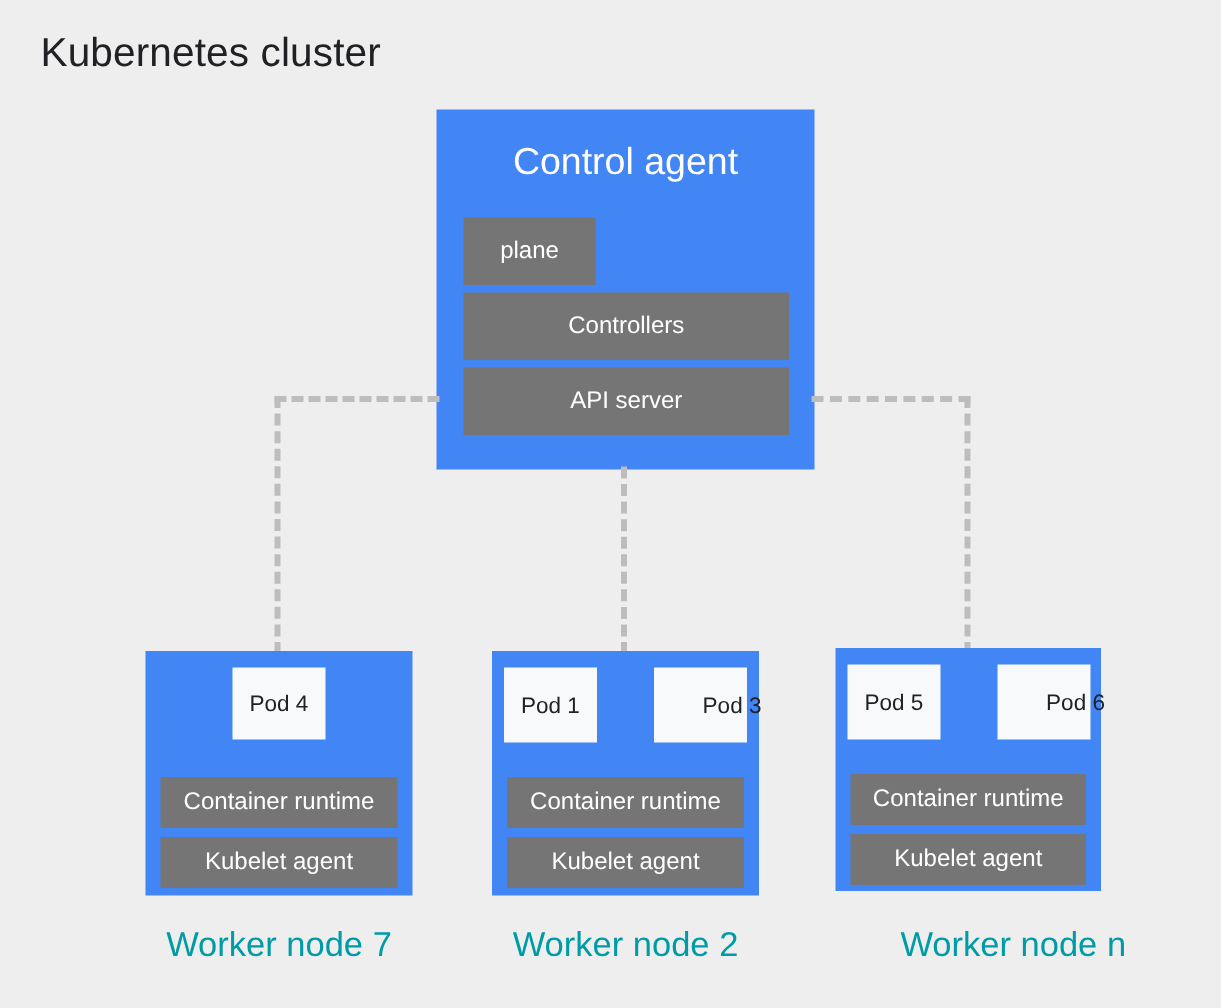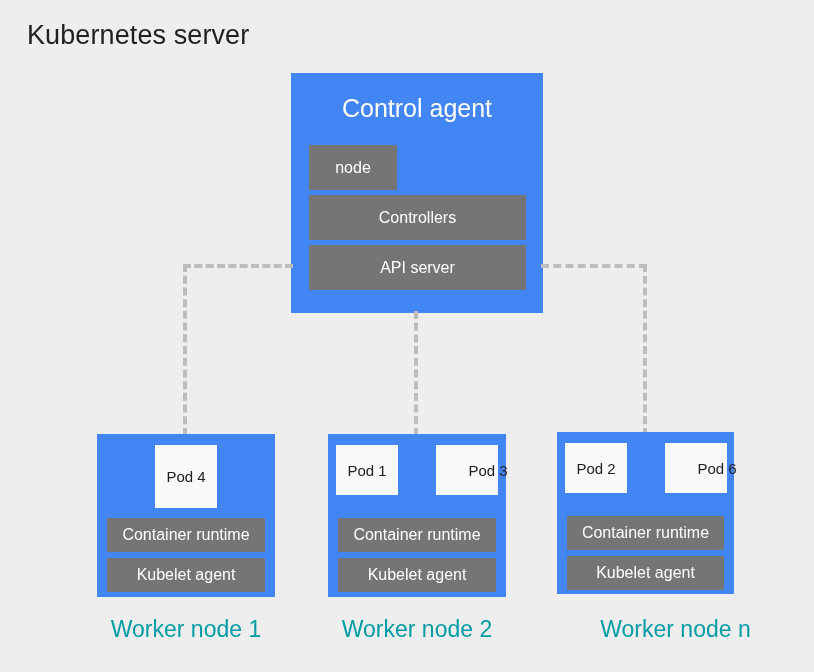--- a/index.html
+++ b/index.html
@@ -98,21 +98,21 @@
     top: 84px;
   }
   .wn-kubelet {
     left: 10px;
     width: calc(100% - 20px);
     height: 34px;
     top: 124px;
   }
 
   
-  .pod-center { left: 58px; top: 11px; width: 62px; height: 63px; }
+  .pod-center { left: 58px; top: 11px; width: 62px; height: 48px; }
   
   .pod-left   { left: 8px;  top: 11px; width: 62px; height: 50px; }
   .pod-right  { left: 108px; top: 11px; width: 62px; height: 50px; padding-left: 42px; }
 
   
   .node-caption {
     position: absolute;
     color: #009ca6;
     font-size: 23px;
     text-align: center;
@@ -137,51 +137,51 @@
   #link-left-v   { left: 183px; top: 264px; height: 172px; }
   #link-right-h  { left: 541px; top: 264px; width: 106px; }
   #link-right-v  { left: 643px; top: 264px; height: 172px; }
   #link-center-v { left: 414px; top: 311px; height: 125px; }
 </style>
 </head>
 <body>
 
 <div id="canvas">
 
-  <div class="page-title">Kubernetes server</div>
+  <div class="page-title">Kubernetes cluster</div>
 
   <div class="blue-box" id="control-plane">
     <div class="cp-title">Control agent</div>
-    <div class="gray-box" id="box-etcd">node</div>
+    <div class="gray-box" id="box-etcd">plane</div>
     <div class="gray-box" id="box-controllers">Controllers</div>
     <div class="gray-box" id="box-apiserver">API server</div>
   </div>
 
   <div class="dash-h" id="link-left-h"></div>
   <div class="dash-v" id="link-left-v"></div>
   <div class="dash-h" id="link-right-h"></div>
   <div class="dash-v" id="link-right-v"></div>
   <div class="dash-v" id="link-center-v"></div>
 
   <div class="blue-box" id="worker-1">
     <div class="pod-box pod-center">Pod 4</div>
     <div class="gray-box wn-runtime">Container runtime</div>
     <div class="gray-box wn-kubelet">Kubelet agent</div>
   </div>
-  <div class="node-caption" id="caption-1">Worker node 1</div>
+  <div class="node-caption" id="caption-1">Worker node 7</div>
 
   <div class="blue-box" id="worker-2">
     <div class="pod-box pod-left">Pod 1</div>
     <div class="pod-box pod-right">Pod 3</div>
     <div class="gray-box wn-runtime">Container runtime</div>
     <div class="gray-box wn-kubelet">Kubelet agent</div>
   </div>
   <div class="node-caption" id="caption-2">Worker node 2</div>
 
   <div class="blue-box" id="worker-n">
-    <div class="pod-box pod-left">Pod 2</div>
+    <div class="pod-box pod-left">Pod 5</div>
     <div class="pod-box pod-right">Pod 6</div>
     <div class="gray-box wn-runtime">Container runtime</div>
     <div class="gray-box wn-kubelet">Kubelet agent</div>
   </div>
   <div class="node-caption" id="caption-n">Worker node n</div>
 
 </div>
 
 </body></html>

